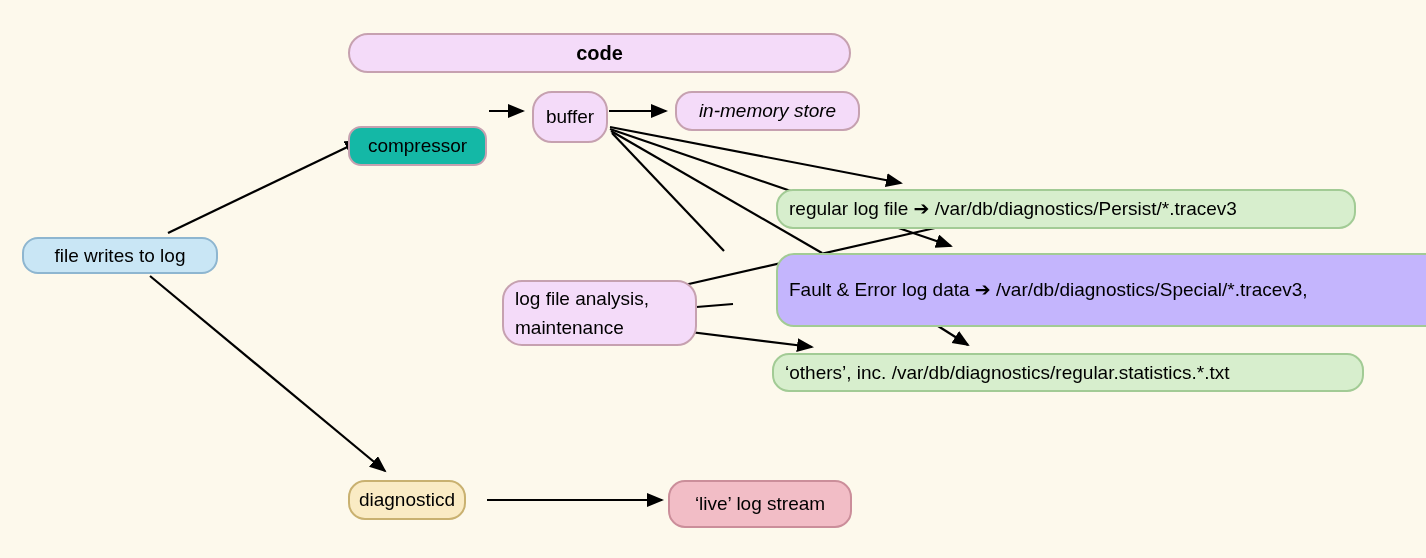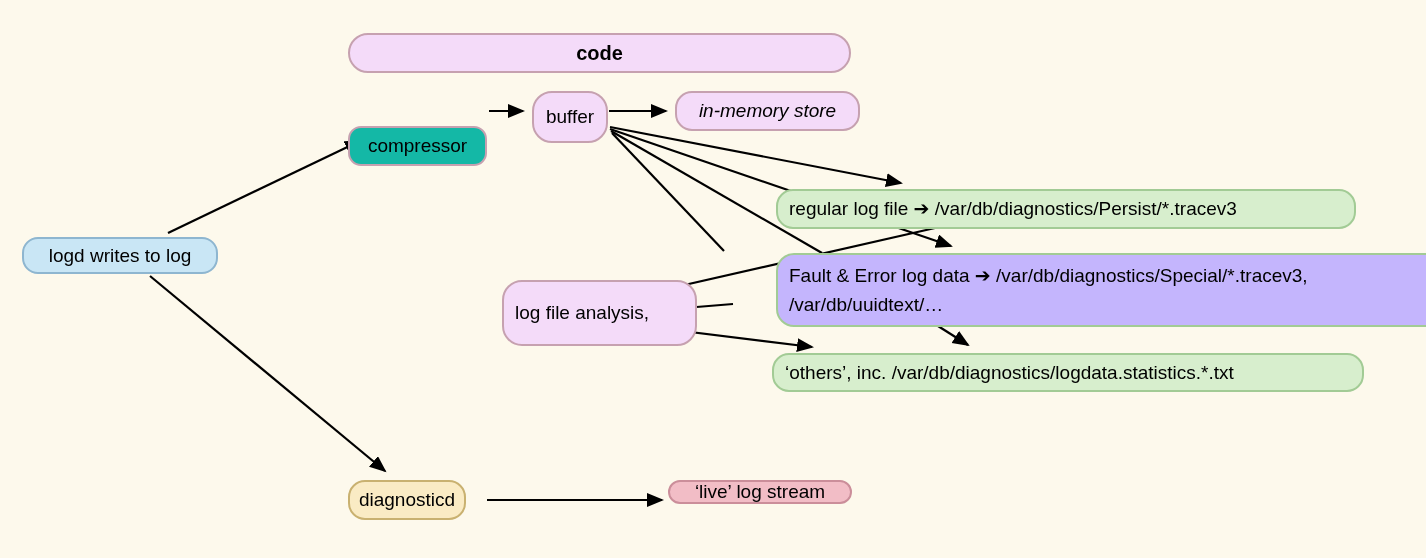--- a/index.html
+++ b/index.html
@@ -68,35 +68,35 @@
       <div class="node center" style="left: 348px; top: 91px; width: 139px; height: 40px; background: #14b8a6; border-color: rgb(198, 161, 176); border-radius: 13px; margin-top: 35px;">
         <span>compressor</span>
       </div>
       <div class="node center" style="left: 532px; top: 91px; width: 76px; height: 52px; background: rgb(244, 219, 249); border-color: rgb(198, 161, 176); border-radius: 20px;">
         <span>buffer</span>
       </div>
       <div class="node center" style="left: 675px; top: 91px; width: 185px; height: 40px; background: rgb(244, 219, 249); border-color: rgb(198, 161, 176); border-radius: 17px; font-style: italic;">
         <span>in-memory store</span>
       </div>
       <div class="node center" style="left: 22px; top: 237px; width: 196px; height: 37px; background: rgb(201, 230, 245); border-color: rgb(142, 182, 208); border-radius: 16px;">
-        <span>logd writes to log</span>
+        <span>file writes to log</span>
       </div>
       <div class="node left" style="left: 732px; top: 189px; width: 580px; height: 40px; background: rgb(215, 238, 205); border-color: rgb(162, 203, 149); border-radius: 17px;">
         <span>regular log file ➔ /var/db/diagnostics/Persist/*.tracev3</span>
       </div>
       <div class="node left" style="left: 732px; top: 253px; width: 668px; height: 74px; background: #c4b5fd; border-color: rgb(162, 203, 149); border-radius: 18px;">
         <span>Fault &amp; Error log data ➔ /var/db/diagnostics/Special/*.tracev3,</span>
-        <span>/var/db/uuidtext/…</span>
       </div>
       <div class="node left" style="left: 458px; top: 280px; width: 195px; height: 66px; background: rgb(244, 219, 249); border-color: rgb(198, 161, 176); border-radius: 20px;">
         <span>log file analysis,</span>
+        <span>maintenance</span>
       </div>
       <div class="node left" style="left: 728px; top: 353px; width: 592px; height: 39px; background: rgb(215, 238, 205); border-color: rgb(162, 203, 149); border-radius: 17px;">
-        <span>‘others’, inc. /var/db/diagnostics/logdata.statistics.*.txt</span>
+        <span>‘others’, inc. /var/db/diagnostics/regular.statistics.*.txt</span>
       </div>
       <div class="node center" style="left: 348px; top: 480px; width: 118px; height: 40px; background: rgb(250, 235, 196); border-color: rgb(201, 177, 112); border-radius: 17px;">
         <span>diagnosticd</span>
       </div>
-      <div class="node center" style="left: 668px; top: 480px; width: 184px; height: 24px; background: rgb(242, 189, 198); border-color: rgb(203, 142, 154); border-radius: 17px;">
+      <div class="node center" style="left: 668px; top: 480px; width: 184px; height: 48px; background: rgb(242, 189, 198); border-color: rgb(203, 142, 154); border-radius: 17px;">
         <span>‘live’ log stream</span>
       </div>
     </div>
 </div>
 
 </body></html>

